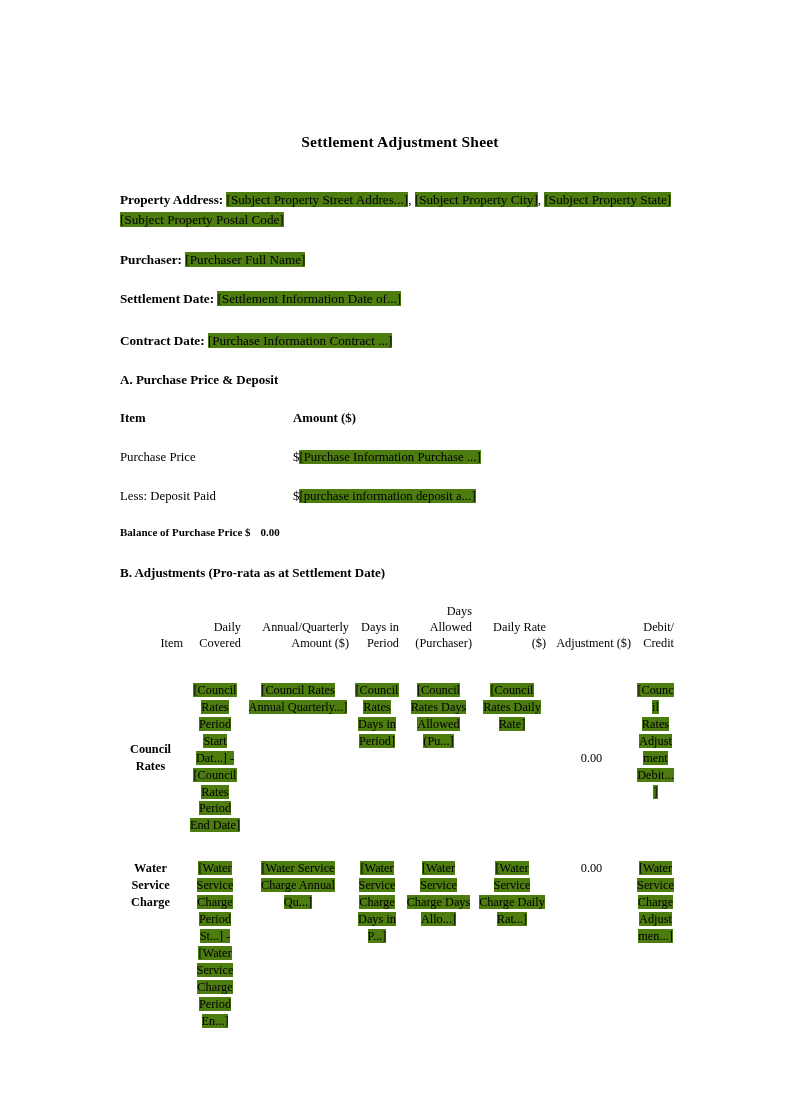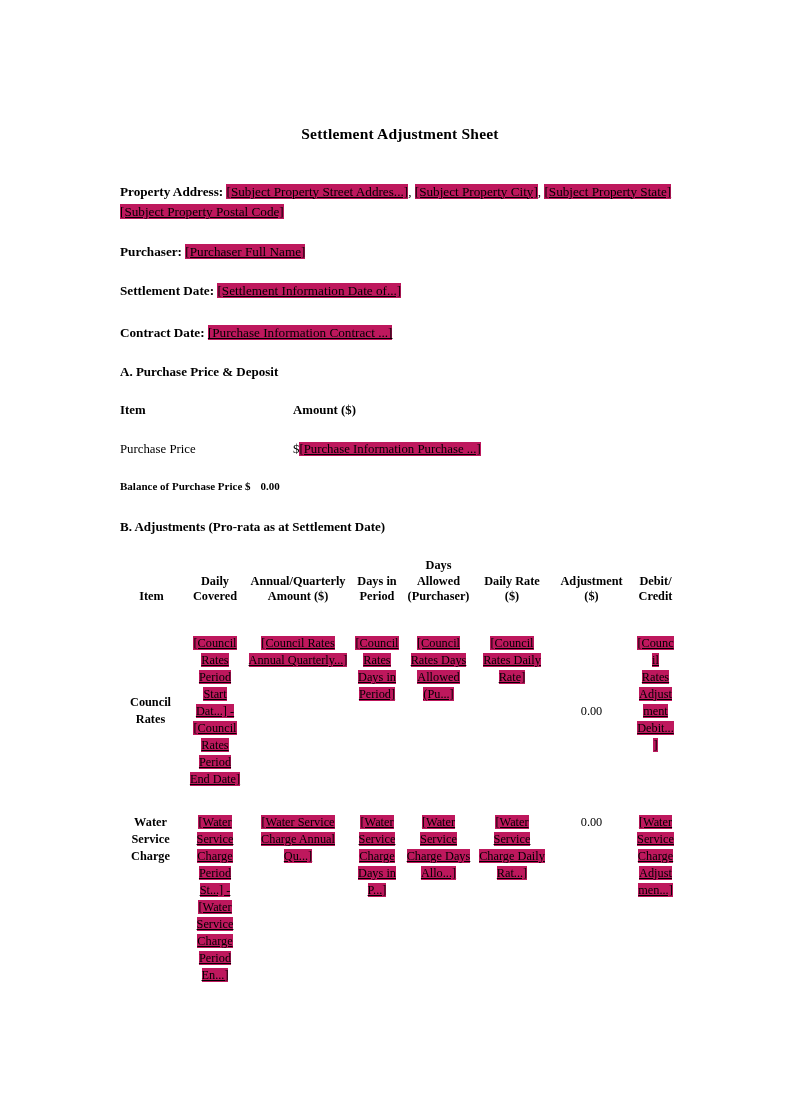--- a/index.html
+++ b/index.html
@@ -28,37 +28,36 @@
     top: 125px;
     width: 560px;
   }
 
   
   .doc-title {
     font-size: 15.5px;
     font-weight: bold;
     text-align: center;
     letter-spacing: 0.2px;
-    margin: 0 0 38px 0;
+    margin: 8px 0 38px 0;
     line-height: 1.2;
   }
 
   
   .field-line {
     font-size: 13.2px;
     line-height: 1.55;
     margin: 0 0 19px 0;
   }
   .field-label {
     font-weight: bold;
   }
   .hl {
-    background: #be185d;
+    background: #4d7c0f;
     color: #000;
-    text-decoration: underline;
   }
 
   
   .section-heading {
     font-size: 13px;
     font-weight: bold;
     margin: 0 0 22px 0;
     line-height: 1.4;
   }
   .section-note {
@@ -98,22 +97,22 @@
   }
 
   
   .adj-table {
     border-collapse: collapse;
     width: 560px;
     table-layout: fixed;
   }
   .adj-table th {
     font-size: 12.3px;
-    font-weight: bold;
-    text-align: center;
+    font-weight: normal;
+    text-align: right;
     vertical-align: bottom;
     padding: 0 6px 0 0;
     line-height: 1.28;
   }
   .adj-table th.top-al {
     vertical-align: top;
   }
   .adj-table td {
     font-size: 12.3px;
     text-align: center;
@@ -184,20 +183,24 @@
       <thead>
         <tr>
           <th class="col-item">Item</th>
           <th>Amount ($)</th>
         </tr>
       </thead>
       <tbody>
         <tr>
           <td class="col-item">Purchase Price</td>
           <td><span>$</span><span class="hl">[Purchase Information Purchase ...]</span></td>
+        </tr>
+        <tr>
+          <td class="col-item">Less: Deposit Paid</td>
+          <td><span>$</span><span class="hl">[purchase information deposit a...]</span></td>
         </tr>
       </tbody>
     </table>
 
     <div class="balance-line">
       <span>Balance of Purchase Price $</span><span class="balance-val">0.00</span>
     </div>
 
     <div class="section-heading">B. Adjustments (Pro-rata as at Settlement Date)</div>
 

